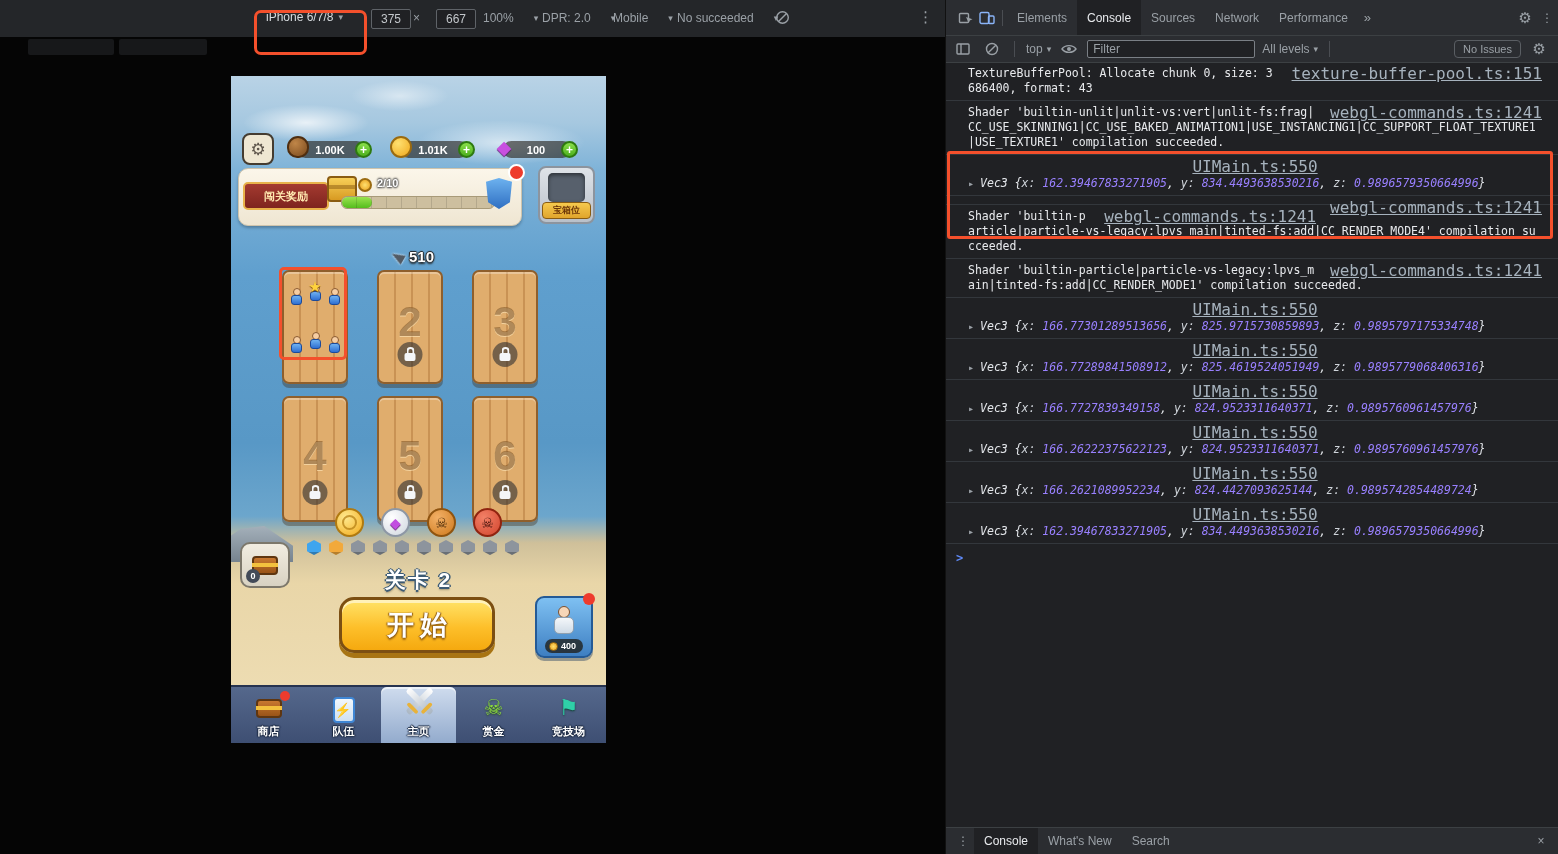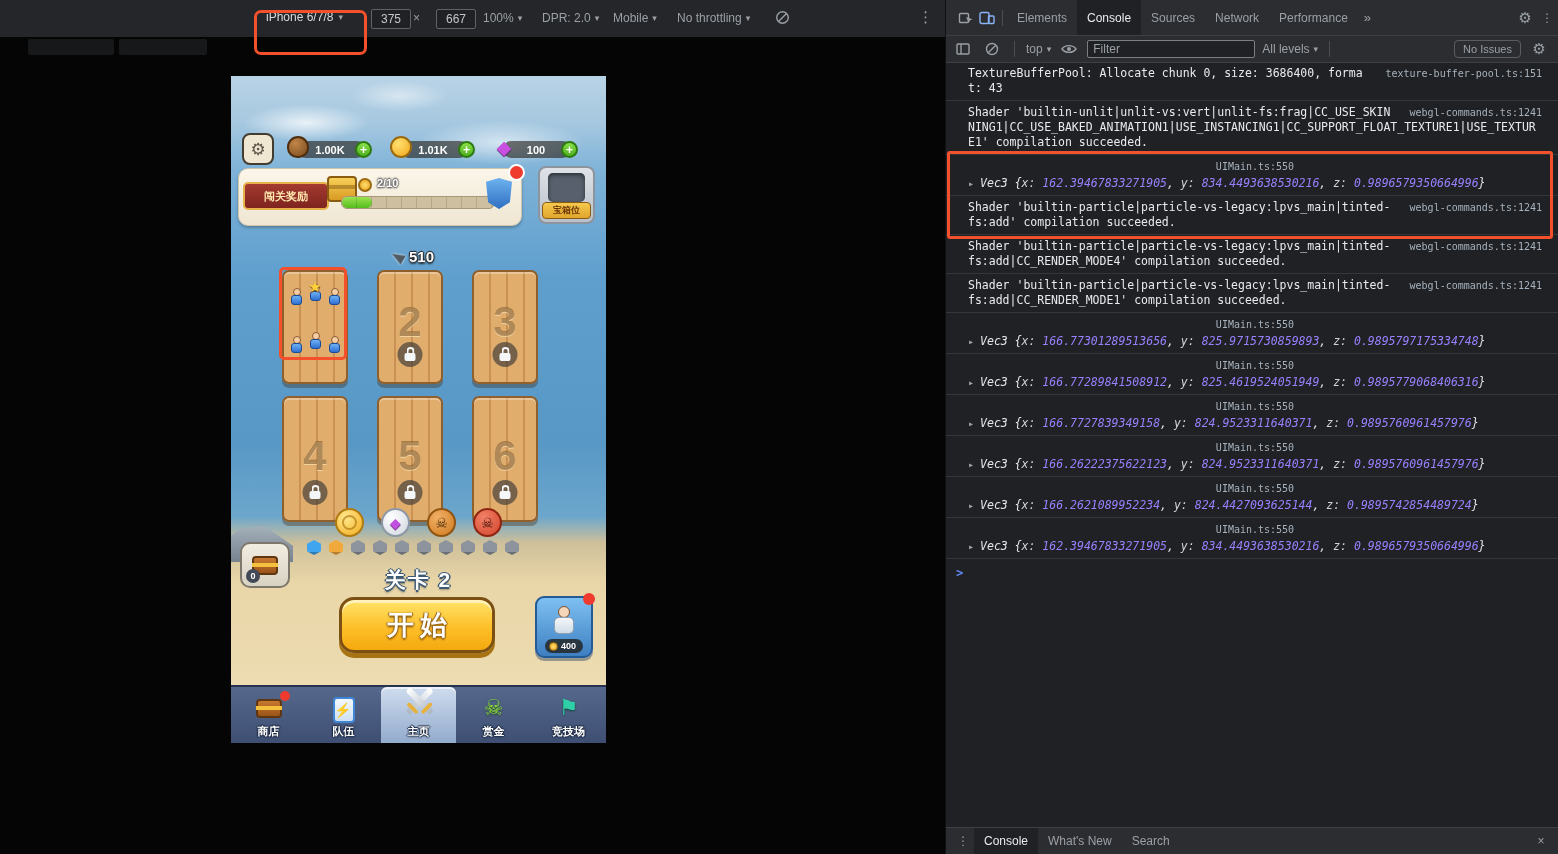--- a/index.html
+++ b/index.html
@@ -5,21 +5,21 @@
   html,body{margin:0;padding:0;background:#000;}
   .stage{position:relative;width:1558px;height:854px;overflow:hidden;background:#060606;font-family:"Liberation Sans",sans-serif;}
 
   
   .left-pane{position:absolute;left:0;top:0;width:945px;height:854px;background:#e5e5e5;}
   .emu-toolbar{position:absolute;left:0;top:0;width:945px;height:37px;background:#242629;border-bottom:1px solid #303134;font-size:12px;color:#9aa0a6;}
   .emu-toolbar>*{position:absolute;}
   .emu-device{left:266px;top:10px;display:flex;align-items:center;gap:5px;color:#d8dcdf;cursor:pointer;}
   .emu-num{top:9px;width:34px;height:16px;background:#202124;border:1px solid #5f6368;color:#c3c7cb;font-size:12px;text-align:center;border-radius:2px;font-family:"Liberation Sans",sans-serif;}
   .emu-x{left:413px;top:11px;color:#9aa0a6;}
-  .emu-dd{top:11px;display:flex;align-items:center;gap:4px;cursor:pointer;}
+  .emu-dd{top:11px;display:flex;align-items:center;gap:20px;cursor:pointer;}
   .caret{font-size:9px;color:#9aa0a6;}
   .emu-ic{top:10px;color:#9aa0a6;}
   .emu-dots{left:918px;top:8px;font-size:15px;color:#9aa0a6;cursor:pointer;}
   .page-bg{position:absolute;left:0;top:37px;width:945px;height:817px;background:#050505;}
   .page-rect{position:absolute;background:#17181a;border-radius:2px;}
   .pr1{left:28px;top:2px;width:86px;height:16px;}
   .pr2{left:119px;top:2px;width:88px;height:16px;}
 
   
   .game{position:absolute;left:231px;top:39px;width:375px;height:667px;overflow:hidden;
@@ -121,21 +121,21 @@
   .dt-tab.active{background:#202124;color:#e8eaed;}
   .dt-more{padding:0 6px;cursor:pointer;font-size:13px;}
   .spacer{flex:1;}
   .dt-toolbar{display:flex;align-items:center;height:26px;background:#2b2d31;border-bottom:1px solid #3c4043;padding:0 8px 0 6px;gap:7px;font-size:12px;color:#9aa0a6;}
   .dt-dd{display:flex;align-items:center;gap:4px;cursor:pointer;white-space:nowrap;}
   .dt-filter{width:156px;height:16px;background:#202124;border:1px solid #7a7f85;border-radius:2px;color:#e8eaed;font-size:12px;padding:0 5px;font-family:"Liberation Sans",sans-serif;}
   .dt-filter::placeholder{color:#9aa0a6;}
   .no-issues{border:1px solid #5a5e63;border-radius:4px;padding:2px 8px;color:#9aa0a6;font-size:11px;white-space:nowrap;cursor:pointer;}
   .console-log{position:absolute;top:62px;bottom:26px;left:0;right:0;overflow:hidden;font-family:"DejaVu Sans Mono",monospace;font-size:11.5px;line-height:15px;color:#e8eaed;}
   .c-entry{padding:4px 16px 4px 22px;border-bottom:1px solid #33373c;}
-  .c-link{float:right;margin-left:14px;color:#a6b2bd;cursor:pointer;font-size:10px;}
+  .c-link{float:right;margin-left:14px;color:#a6b2bd;text-decoration:underline;cursor:pointer;font-size:16px;}
   .vec .c-link{float:none;display:block;text-align:center;margin:0 0 2px 0;}
   .c-msg{word-break:break-all;}
   .tri{color:#9aa0a6;font-size:10px;margin-right:6px;cursor:pointer;}
   .obj{font-style:italic;}
   .obj-n{color:#e3e6ea;} .obj-k{color:#cfd4da;} .obj-v{color:#9980ff;margin-top:48px;}
   .c-prompt{padding:7px 16px 4px 10px;}
   .prompt-chev{color:#5f8af8;font-weight:bold;font-size:12px;}
   .dt-drawer{position:absolute;left:0;right:0;bottom:0;height:26px;background:#2b2d31;border-top:1px solid #3c4043;display:flex;align-items:center;font-size:12px;color:#9aa0a6;padding:0 6px;}
   .drawer-tabs{display:flex;height:100%;}
   .drawer-tab{padding:0 10px;display:flex;align-items:center;cursor:pointer;white-space:nowrap;}
@@ -170,21 +170,21 @@
       </div>
       <div class="emu-dd" style="left:542px">
         <span>DPR: 2.0</span>
           <span class="caret">▾</span>
       </div>
       <div class="emu-dd" style="left:613px">
         <span>Mobile</span>
           <span class="caret">▾</span>
       </div>
       <div class="emu-dd" style="left:677px">
-        <span>No throttling</span>
+        <span>No succeeded</span>
           <span class="caret">▾</span>
       </div>
       <span class="emu-ic" style="left:775px">
         <svg class="icon" width="15" height="15">
             <circle cx="7.5" cy="7.5" r="5.8"></circle>
             <line x1="3.5" y1="11.5" x2="11.5" y2="3.5"></line>
           </svg>
       </span>
       <span class="emu-dots">⋮</span>
     </div>
@@ -409,21 +409,21 @@
       <span class="spacer"></span>
       <span class="no-issues">No Issues</span>
       <span class="dt-ic gear">⚙</span>
     </div>
 
     <div class="console-log">
       <div>
           <div class="c-entry"><span class="c-link">texture-buffer-pool.ts:151</span><span class="c-msg">TextureBufferPool: Allocate chunk 0, size: 3686400, format: 43</span></div>
           <div class="c-entry"><span class="c-link">webgl-commands.ts:1241</span><span class="c-msg">Shader 'builtin-unlit|unlit-vs:vert|unlit-fs:frag|CC_USE_SKINNING1|CC_USE_BAKED_ANIMATION1|USE_INSTANCING1|CC_SUPPORT_FLOAT_TEXTURE1|USE_TEXTURE1' compilation succeeded.</span></div>
           <div class="c-entry vec"><span class="c-link">UIMain.ts:550</span><span class="c-msg"><span class="tri">▸</span><span class="obj"><span class="obj-n">Vec3 {</span><span class="obj-k">x: </span><span class="obj-v">162.39467833271905</span><span class="obj-n">, </span><span class="obj-k">y: </span><span class="obj-v">834.4493638530216</span><span class="obj-n">, </span><span class="obj-k">z: </span><span class="obj-v">0.9896579350664996</span><span class="obj-n">}</span></span></span></div>
-          <div class="c-entry"><span class="c-link">webgl-commands.ts:1241</span><span class="c-msg">Shader 'builtin-particle|particle-vs-legacy:lpvs_main|tinted-fs:add' compilation succeeded.</span></div>
+          <div class="c-entry"><span class="c-link">webgl-commands.ts:1241</span></div>
           <div class="c-entry"><span class="c-link">webgl-commands.ts:1241</span><span class="c-msg">Shader 'builtin-particle|particle-vs-legacy:lpvs_main|tinted-fs:add|CC_RENDER_MODE4' compilation succeeded.</span></div>
           <div class="c-entry"><span class="c-link">webgl-commands.ts:1241</span><span class="c-msg">Shader 'builtin-particle|particle-vs-legacy:lpvs_main|tinted-fs:add|CC_RENDER_MODE1' compilation succeeded.</span></div>
           <div class="c-entry vec"><span class="c-link">UIMain.ts:550</span><span class="c-msg"><span class="tri">▸</span><span class="obj"><span class="obj-n">Vec3 {</span><span class="obj-k">x: </span><span class="obj-v">166.77301289513656</span><span class="obj-n">, </span><span class="obj-k">y: </span><span class="obj-v">825.9715730859893</span><span class="obj-n">, </span><span class="obj-k">z: </span><span class="obj-v">0.9895797175334748</span><span class="obj-n">}</span></span></span></div>
           <div class="c-entry vec"><span class="c-link">UIMain.ts:550</span><span class="c-msg"><span class="tri">▸</span><span class="obj"><span class="obj-n">Vec3 {</span><span class="obj-k">x: </span><span class="obj-v">166.77289841508912</span><span class="obj-n">, </span><span class="obj-k">y: </span><span class="obj-v">825.4619524051949</span><span class="obj-n">, </span><span class="obj-k">z: </span><span class="obj-v">0.9895779068406316</span><span class="obj-n">}</span></span></span></div>
           <div class="c-entry vec"><span class="c-link">UIMain.ts:550</span><span class="c-msg"><span class="tri">▸</span><span class="obj"><span class="obj-n">Vec3 {</span><span class="obj-k">x: </span><span class="obj-v">166.7727839349158</span><span class="obj-n">, </span><span class="obj-k">y: </span><span class="obj-v">824.9523311640371</span><span class="obj-n">, </span><span class="obj-k">z: </span><span class="obj-v">0.9895760961457976</span><span class="obj-n">}</span></span></span></div>
           <div class="c-entry vec"><span class="c-link">UIMain.ts:550</span><span class="c-msg"><span class="tri">▸</span><span class="obj"><span class="obj-n">Vec3 {</span><span class="obj-k">x: </span><span class="obj-v">166.26222375622123</span><span class="obj-n">, </span><span class="obj-k">y: </span><span class="obj-v">824.9523311640371</span><span class="obj-n">, </span><span class="obj-k">z: </span><span class="obj-v">0.9895760961457976</span><span class="obj-n">}</span></span></span></div>
           <div class="c-entry vec"><span class="c-link">UIMain.ts:550</span><span class="c-msg"><span class="tri">▸</span><span class="obj"><span class="obj-n">Vec3 {</span><span class="obj-k">x: </span><span class="obj-v">166.2621089952234</span><span class="obj-n">, </span><span class="obj-k">y: </span><span class="obj-v">824.4427093625144</span><span class="obj-n">, </span><span class="obj-k">z: </span><span class="obj-v">0.9895742854489724</span><span class="obj-n">}</span></span></span></div>
           <div class="c-entry vec"><span class="c-link">UIMain.ts:550</span><span class="c-msg"><span class="tri">▸</span><span class="obj"><span class="obj-n">Vec3 {</span><span class="obj-k">x: </span><span class="obj-v">162.39467833271905</span><span class="obj-n">, </span><span class="obj-k">y: </span><span class="obj-v">834.4493638530216</span><span class="obj-n">, </span><span class="obj-k">z: </span><span class="obj-v">0.9896579350664996</span><span class="obj-n">}</span></span></span></div>
         </div>
       <div class="c-prompt">

